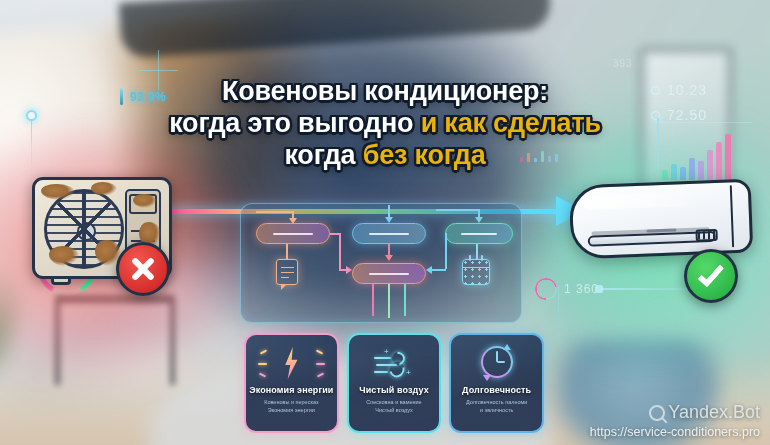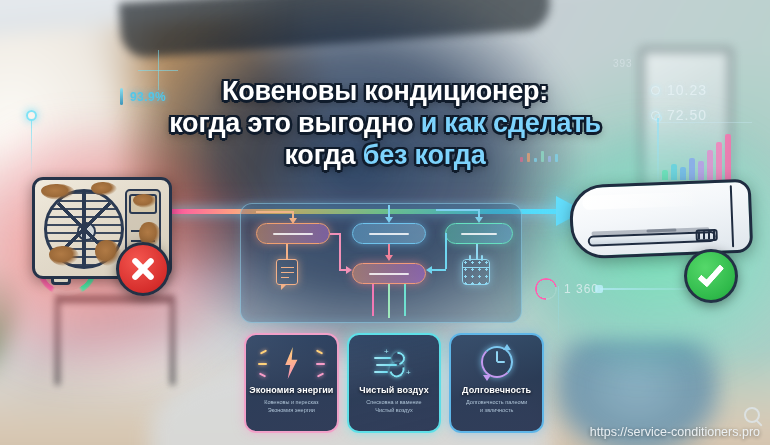--- a/index.html
+++ b/index.html
@@ -366,21 +366,21 @@
   .title {
     position: absolute; left: 0; right: 0; top: 76px;
     text-align: center; line-height: 1.18;
     font-size: 27px; font-weight: 700; color: #ffffff;
     text-shadow:
       -2px -2px 0 #101c2c, 2px -2px 0 #101c2c, -2px 2px 0 #101c2c, 2px 2px 0 #101c2c,
       0 -2.5px 0 #101c2c, 0 2.5px 0 #101c2c, -2.5px 0 0 #101c2c, 2.5px 0 0 #101c2c,
       0 3px 10px rgba(0,0,0,.55);
     letter-spacing: -.2px;
   }
-  .title .hl { color: #7dd3fc; }
+  .title .hl { color: #eab308; }
   .title .line { display: block; }
 
   
   .cards {
     position: absolute; left: 244px; top: 333px; width: 300px; height: 100px;
     display: flex; gap: 8px;
   }
   .card {
     position: relative; flex: 1; border-radius: 12px;
     border: 2px solid; padding-top: 8px;
@@ -667,17 +667,18 @@
         <span>Долговечность палеоми</span><br>
         <span>и звличность</span>
       </div>
     </div>
 
   </div>
 
   <div class="wm">
     <div class="wm-brand">
       <span class="wm-mag"></span>
+      <span>Yandex.Bot</span>
     </div>
     <div class="wm-l2">https://service-conditioners.pro</div>
   </div>
 
 </div>
 
 </body></html>

